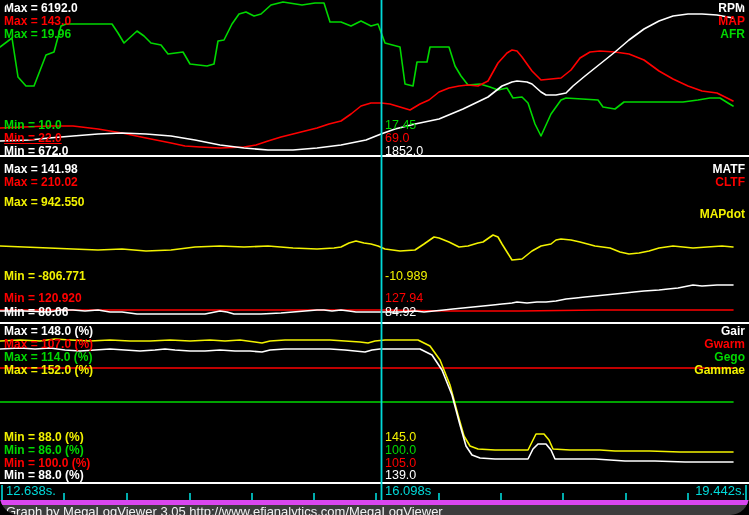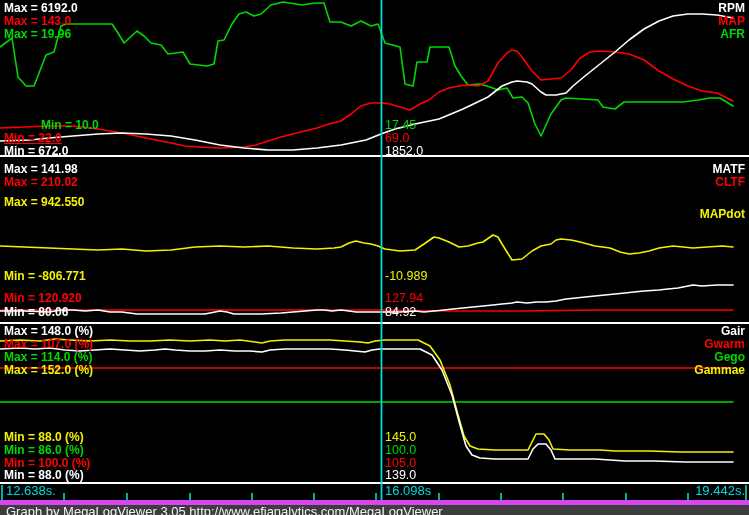--- a/index.html
+++ b/index.html
@@ -1,17 +1,17 @@
 <!DOCTYPE html>
 <html><head>
 <meta charset="utf-8">
 <style>
   html,body{margin:0;padding:0;background:#000;}
   #app{position:relative;width:749px;height:515px;background:#000;overflow:hidden;
-       font-family:"Liberation Sans",sans-serif;}
+       font-family:"Liberation Sans",sans-serif;border-radius:19px;}
   #chart{position:absolute;left:0;top:0;}
   #overlay{position:absolute;left:0;top:0;width:749px;height:515px;pointer-events:none;}
   .lbl{position:absolute;left:4px;font-weight:bold;font-size:12px;line-height:13px;white-space:pre;}
   .val{left:385px;font-weight:normal;font-size:12.5px;}
   .rgt{left:auto;right:4px;text-align:right;}
   #time-row{position:absolute;left:0;top:484px;width:749px;height:16px;font-size:13px;line-height:14px;}
   #t-start{position:absolute;left:6px;top:0;}
   #t-cursor{position:absolute;left:385px;top:0;}
   #t-end{position:absolute;right:4px;top:0;}
   #status{position:absolute;left:0;top:500px;width:749px;height:15px;background:#3d3d3d;
@@ -48,21 +48,21 @@
       <line x1="563" y1="493" x2="563" y2="500" stroke="#00d9d9" stroke-width="1.6"></line>
       <line x1="626" y1="493" x2="626" y2="500" stroke="#00d9d9" stroke-width="1.6"></line>
       <line x1="688" y1="493" x2="688" y2="500" stroke="#00d9d9" stroke-width="1.6"></line>
       <line x1="746" y1="485" x2="746" y2="500" stroke="#00d9d9" stroke-width="1.6"></line>
       <line x1="381.5" y1="0" x2="381.5" y2="500" stroke="#00d9d9" stroke-width="1.8"></line>
     </svg>
   <div id="overlay">
       <div class="lbl" style="top: 2px; color: rgb(255, 255, 255);">Max = 6192.0</div>
       <div class="lbl" style="top: 15px; color: rgb(255, 0, 0);">Max = 143.0</div>
       <div class="lbl" style="top: 28px; color: rgb(0, 216, 0);">Max = 19.96</div>
-      <div class="lbl" style="top: 119px; color: rgb(0, 216, 0); margin-left: 37px;">Min = 10.0</div>
+      <div class="lbl" style="top: 119px; color: rgb(0, 216, 0);">Min = 10.0</div>
       <div class="lbl" style="top: 132px; color: rgb(255, 0, 0); text-decoration: underline;">Min = 22.0</div>
       <div class="lbl" style="top: 145px; color: rgb(255, 255, 255);">Min = 672.0</div>
       <div class="lbl val" style="top: 119px; color: rgb(0, 216, 0);">17.45</div>
       <div class="lbl val" style="top: 132px; color: rgb(255, 0, 0);">69.0</div>
       <div class="lbl val" style="top: 145px; color: rgb(255, 255, 255);">1852.0</div>
       <div class="lbl rgt" style="top: 2px; color: rgb(255, 255, 255);">RPM</div>
       <div class="lbl rgt" style="top: 15px; color: rgb(255, 0, 0);">MAP</div>
       <div class="lbl rgt" style="top: 28px; color: rgb(0, 216, 0);">AFR</div>
       <div class="lbl" style="top: 163px; color: rgb(255, 255, 255);">Max = 141.98</div>
       <div class="lbl" style="top: 176px; color: rgb(255, 0, 0);">Max = 210.02</div>

